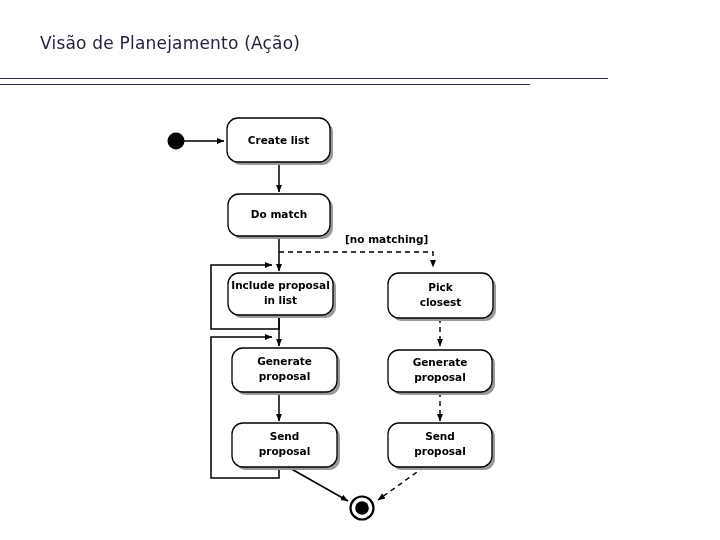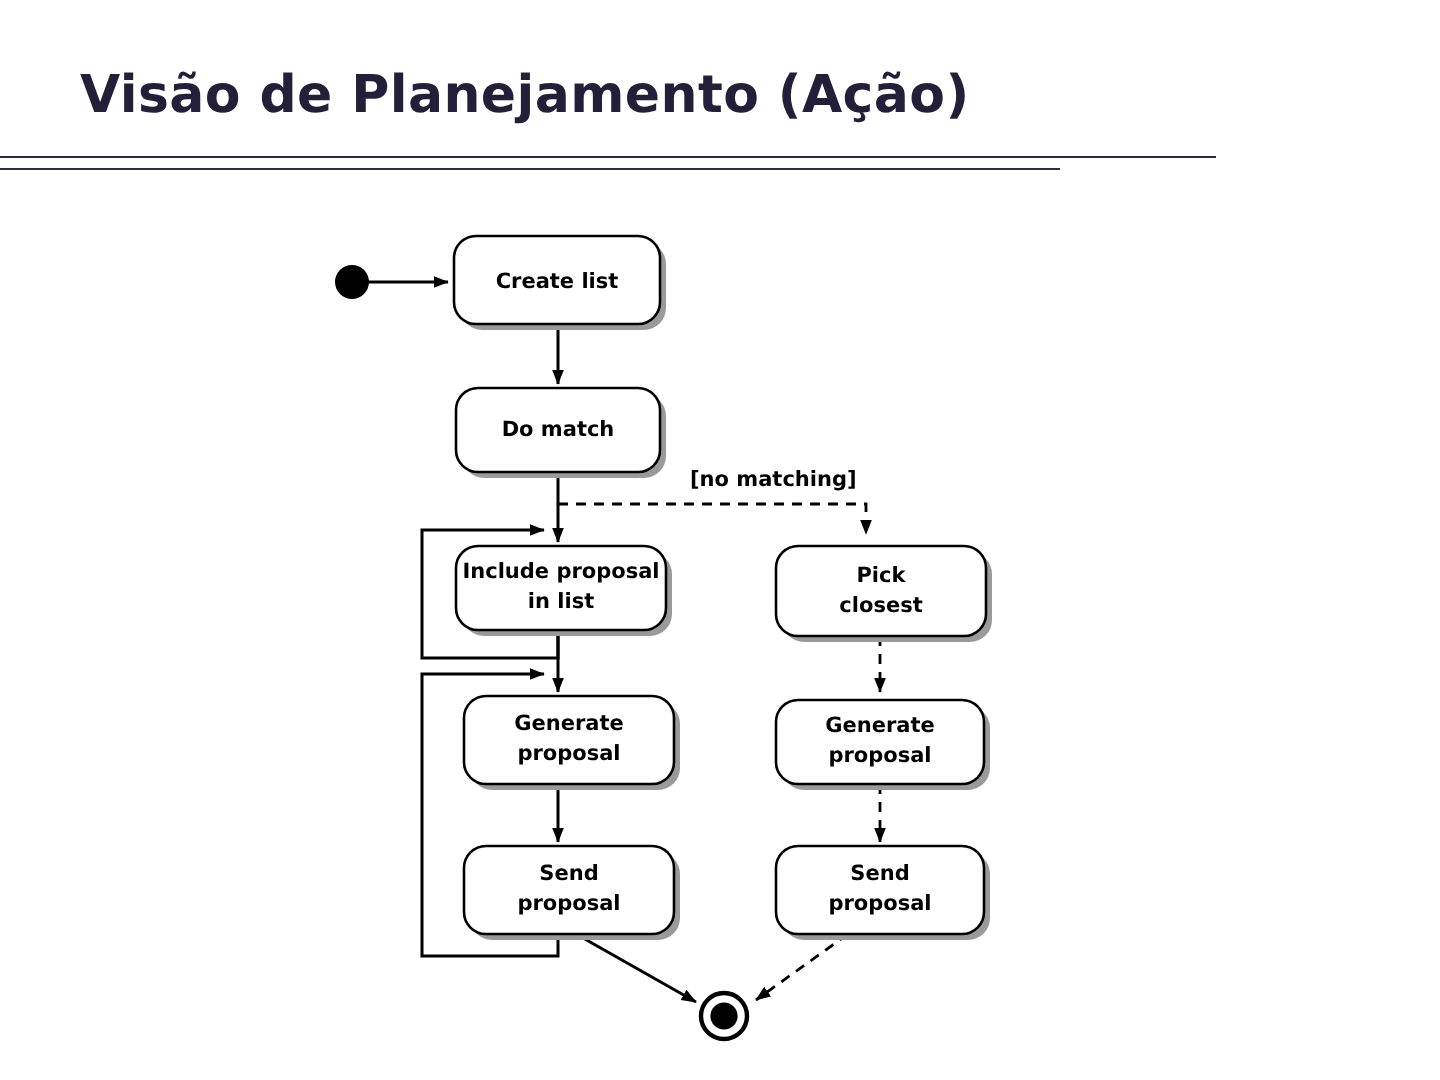--- a/index.html
+++ b/index.html
@@ -19,22 +19,22 @@
     left: 0; top: 0;
     width: 720px;
     height: 540px;
     background: #ffffff;
   }
   #slide-title {
     position: absolute;
     left: 40px;
     top: 33px;
     font-family: "DejaVu Sans", sans-serif;
-    font-size: 26px;
-    font-weight: 700;
+    font-size: 17px;
+    font-weight: 400;
     color: #231f38;
     letter-spacing: 0.2px;
     white-space: nowrap;
   }
   .rule {
     position: absolute;
     background: #2e2a44;
     height: 1px;
   }
   #rule-top { left: 0; top: 78px; width: 608px; }

